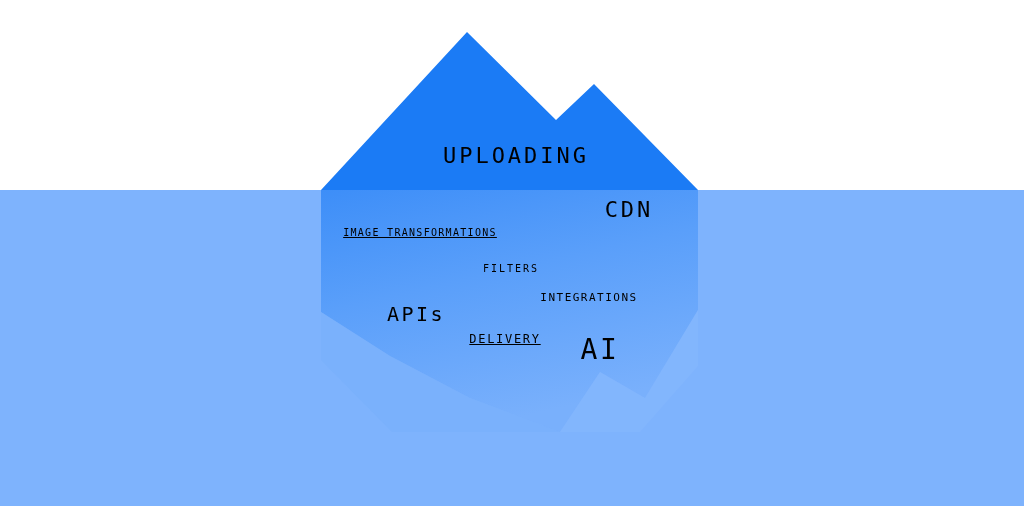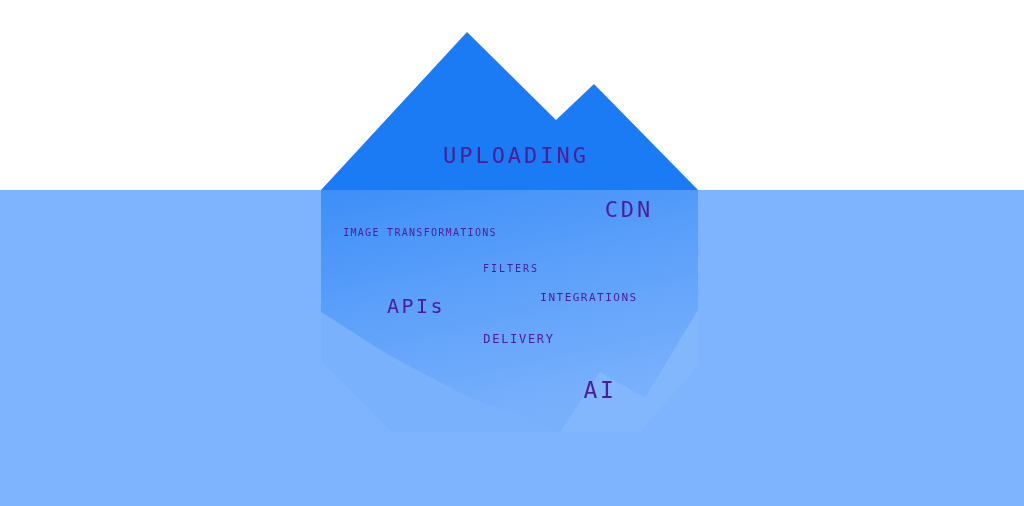--- a/index.html
+++ b/index.html
@@ -36,30 +36,30 @@
   }
   #berg-svg {
     position: absolute;
     left: 0;
     top: 0;
     width: 1024px;
     height: 506px;
   }
   .label {
     position: absolute;
-    color: #4c1d95;
+    color: #000000;
     white-space: nowrap;
     font-family: "DejaVu Sans Mono", "Liberation Mono", monospace;
     font-weight: 400;
     line-height: 1;
     transform: translate(-50%, -50%);
     text-rendering: optimizeLegibility;
   }
   .label.xxl { font-size: 22px; letter-spacing: 3.0px; }
-  .label.xl  { font-size: 23px; letter-spacing: 2.6px; margin-top: 40px; }
+  .label.xl  { font-size: 28px; letter-spacing: 2.6px; }
   .label.lg  { font-size: 20px; letter-spacing: 2.4px; }
   .label.md  { font-size: 10px; letter-spacing: 2.0px; }
   .label.sm  { font-size: 12px; letter-spacing: 1.7px; }
   .label.xs  { font-size: 11px; letter-spacing: 1.5px; }
   .label.xxs { font-size: 10px; letter-spacing: 1.3px; }
 </style>
 </head>
 <body>
 
 <div id="scene">
@@ -86,25 +86,25 @@
 
     <polygon points="698,310 645,398 600,372 560,432 640,432 698,366" fill="#86b8fd" opacity="0.6"></polygon>
 
     <polygon points="467,32 556,120 594,84 698,190 321,190" fill="#1b7bf5"></polygon>
   </svg>
 
   <div class="label xxl" style="left:516px; top:156px;">UPLOADING</div>
 
   <div class="label xxl" style="left:629px; top:210px;">CDN</div>
 
-  <div class="label xxs" style="left:420px; top:233px;">IMAGE TRANSFORMATIONS</div>
+  <div class="label xxs" style="left:420px; top:233px;text-decoration:underline;">IMAGE TRANSFORMATIONS</div>
 
   <div class="label md" style="left:511px; top:269px;">FILTERS</div>
 
-  <div class="label lg" style="left:416px; top:306px;">APIs</div>
+  <div class="label lg" style="left:416px; top:314px;">APIs</div>
 
   <div class="label xs" style="left:589px; top:297px;">INTEGRATIONS</div>
 
-  <div class="label sm" style="left:519px; top:339px;">DELIVERY</div>
+  <div class="label sm" style="left:505px; top:339px;text-decoration:underline;">DELIVERY</div>
 
   <div class="label xl" style="left:600px; top:350px;">AI</div>
 
 </div>
 
 </body></html>

